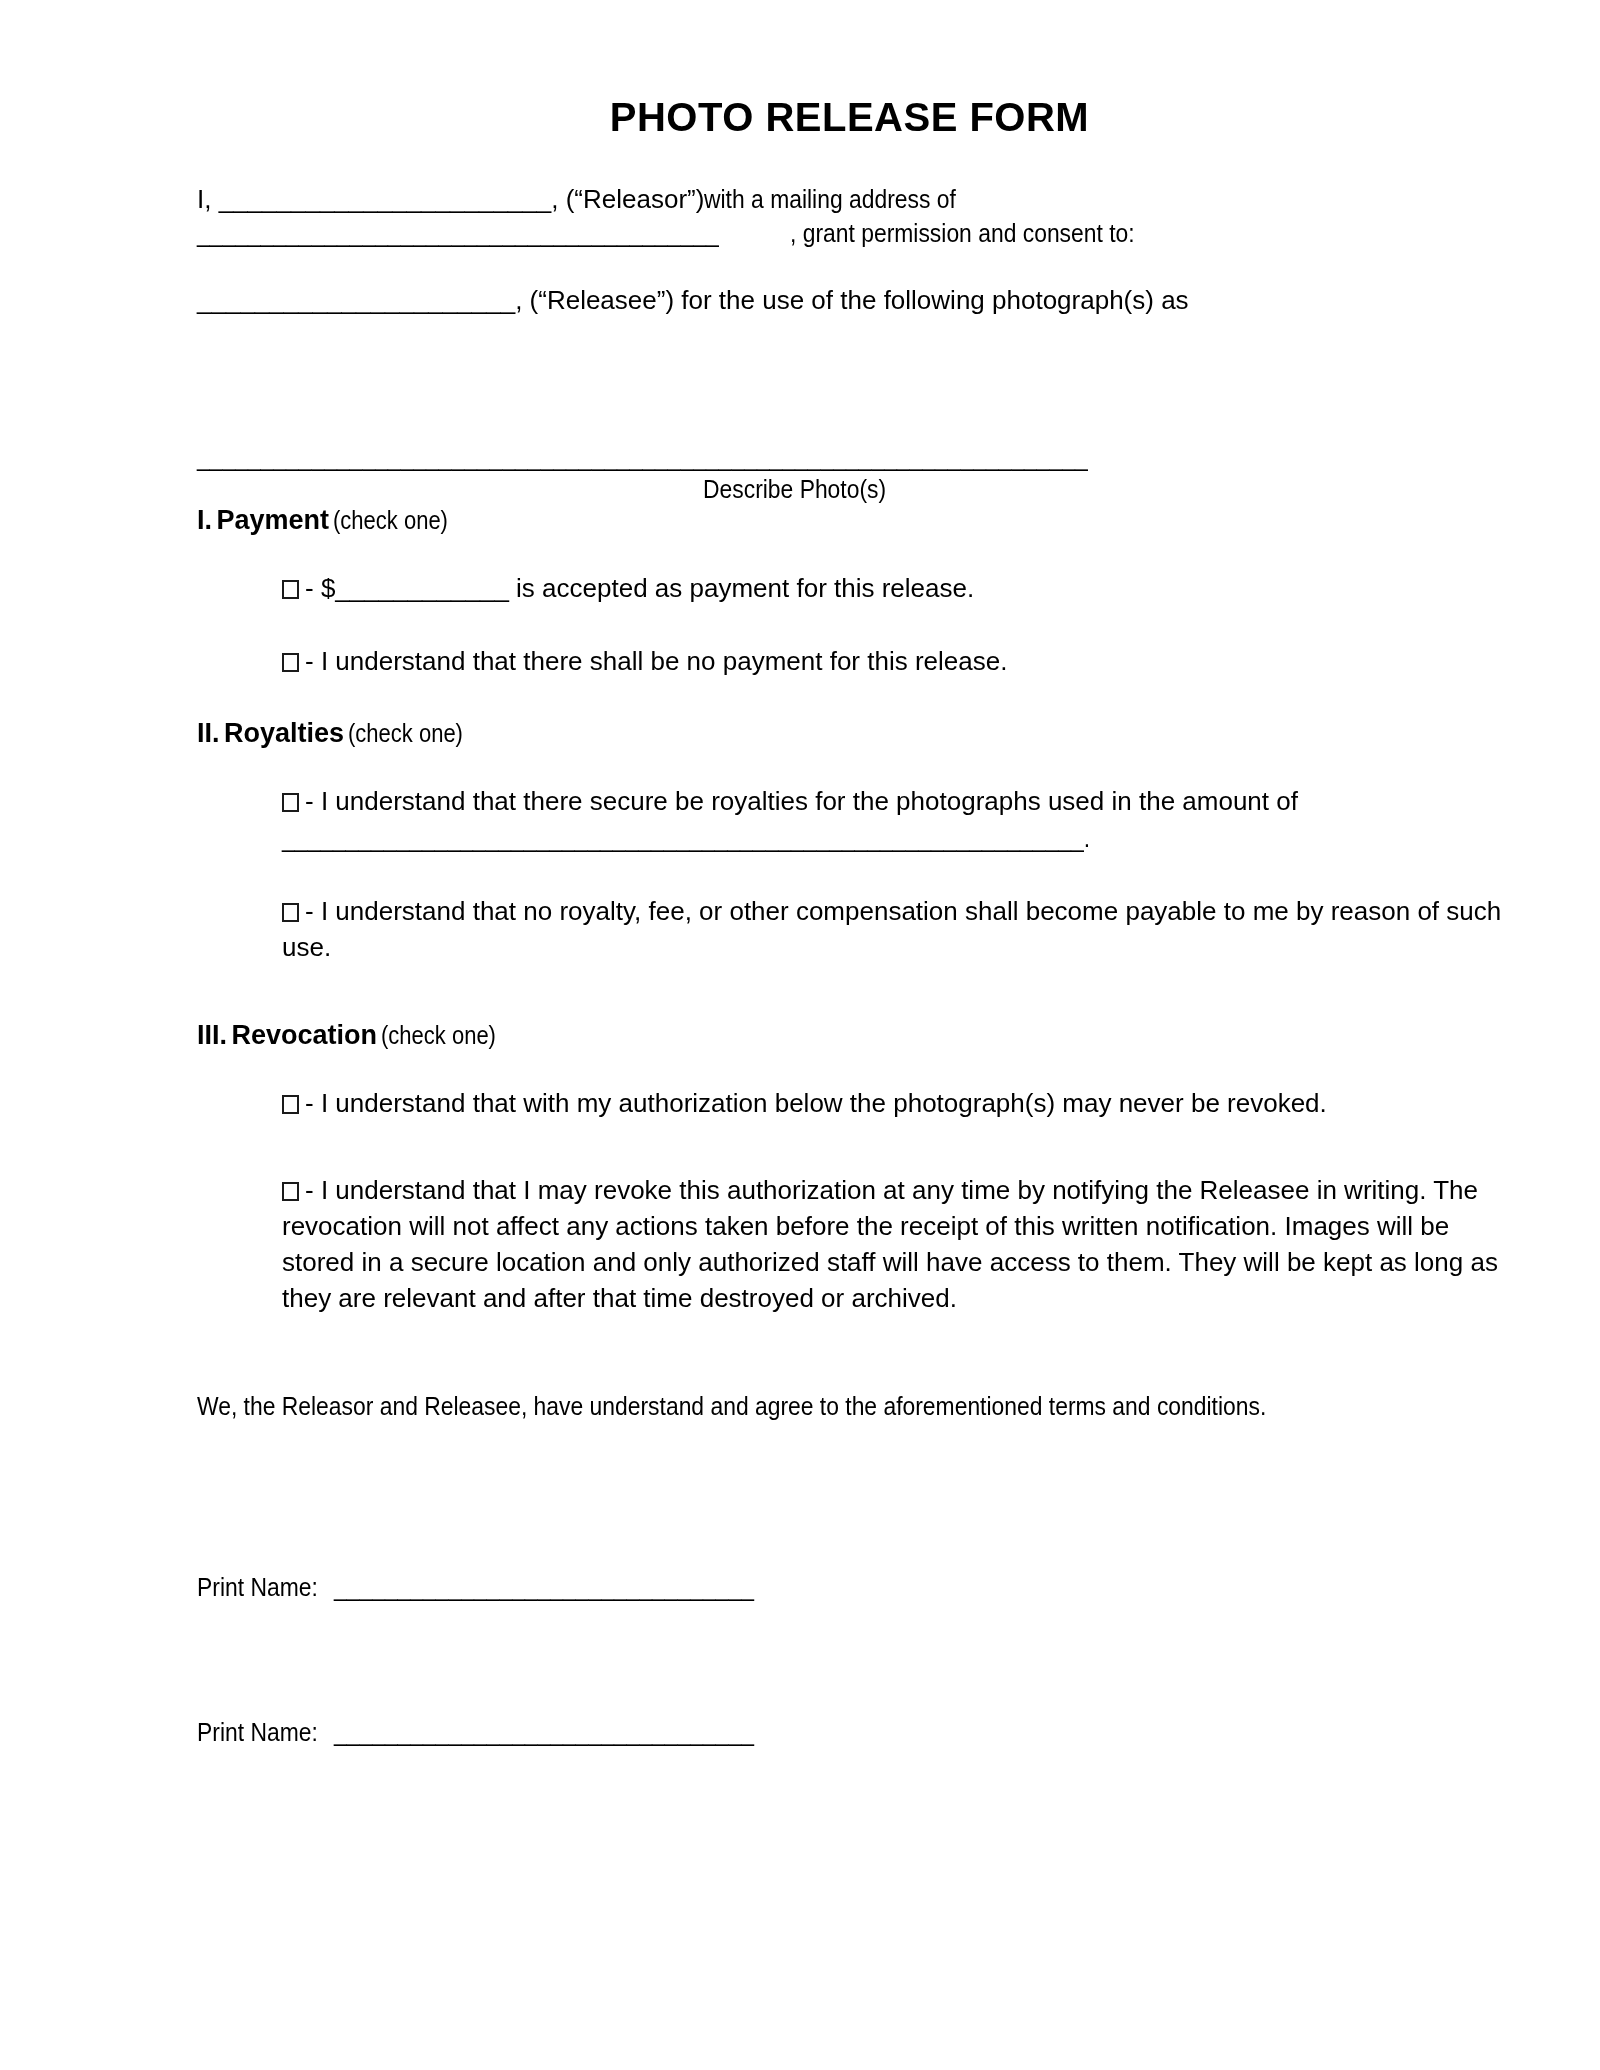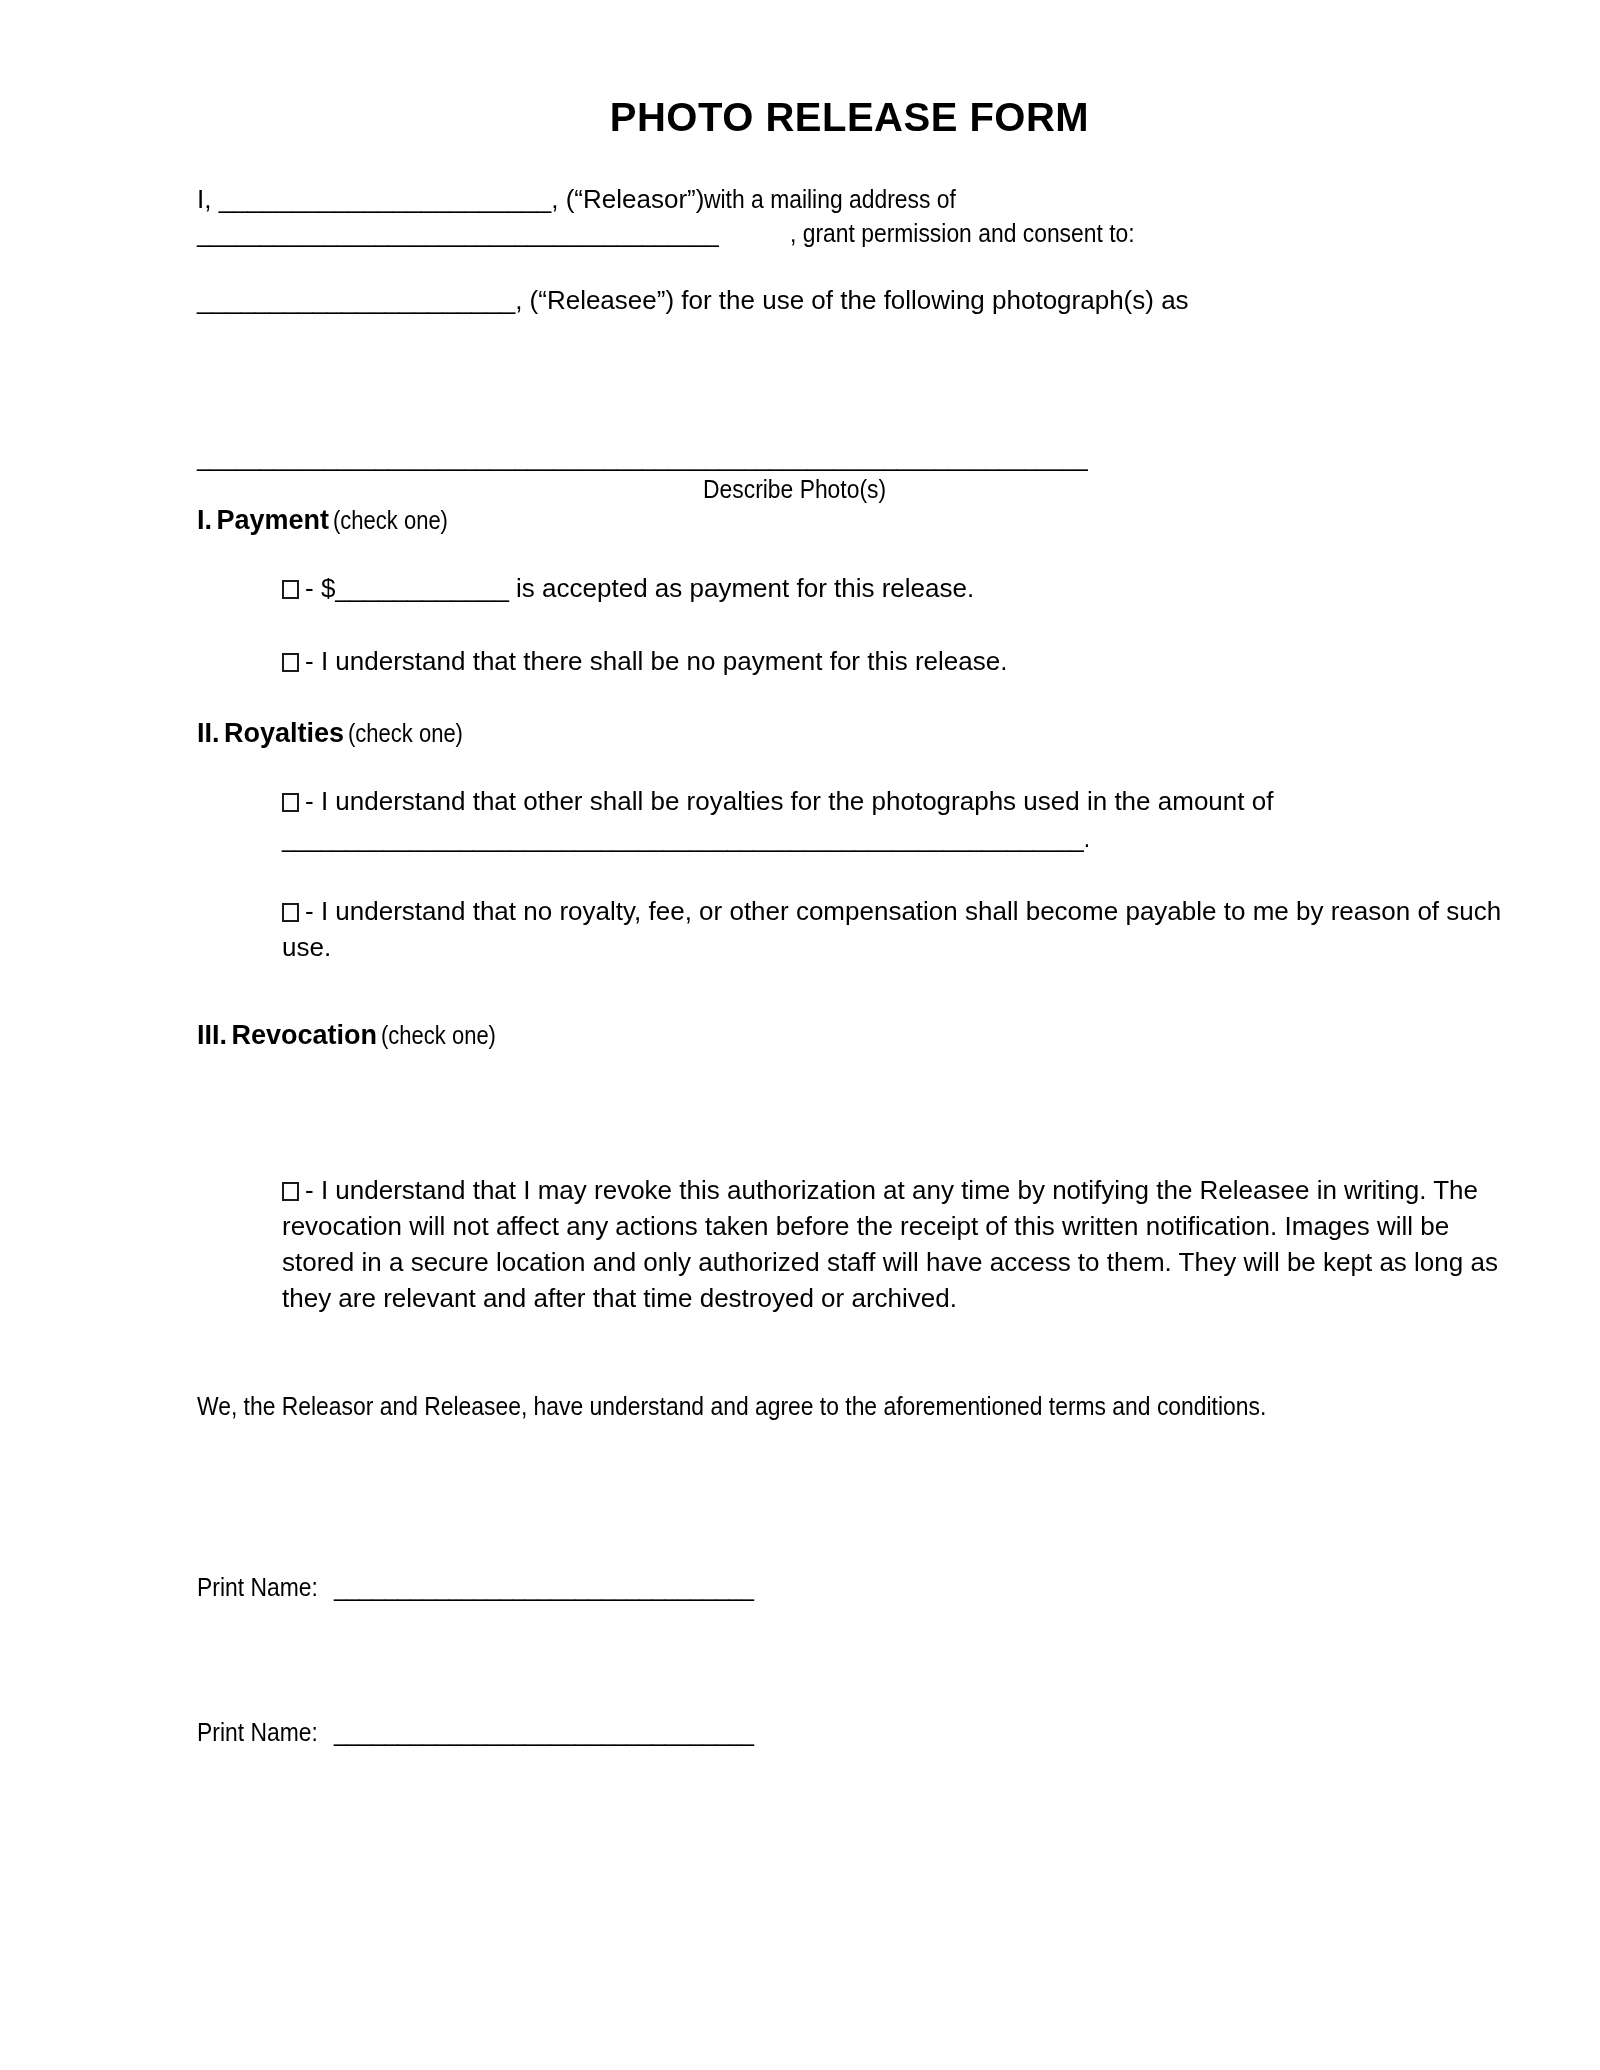--- a/index.html
+++ b/index.html
@@ -209,41 +209,46 @@
     </div>
 
     <div class="blk h-royalties">
       <span class="sec-num">II.</span>
       <span class="sec-num">Royalties</span>
       <span class="cond sec-hint">(check one)</span>
     </div>
 
     <div class="blk roy-opt-1">
       <div class="opt-row">
-        <span class="cbox"></span><span class="cond opt-text">- I understand that other shall be royalties for the photographs used in the amount of</span>
+        <span class="cbox"></span><span class="cond opt-text">- I understand that there secure be royalties for the photographs used in the amount of</span>
       </div>
     </div>
     <div class="blk roy-opt-1-b">
       <div class="opt-row">
         <span class="cond rule-dash">_______________________________________________________________.</span>
       </div>
     </div>
 
     <div class="blk roy-opt-2">
       <div class="opt-row">
         <span class="cbox"></span><span class="cond opt-text">- I understand that no royalty, fee, or other compensation shall become payable to me by reason of such use.</span>
       </div>
     </div>
 
     <div class="blk h-revocation">
       <span class="sec-num">III.</span>
       <span class="sec-num">Revocation</span>
       <span class="cond sec-hint">(check one)</span>
     </div>
 
+    <div class="blk rev-opt-1">
+      <div class="opt-row">
+        <span class="cbox"></span><span class="cond opt-text">- I understand that with my authorization below the photograph(s) may never be revoked.</span>
+      </div>
+    </div>
 
     <div class="blk rev-opt-2">
       <div class="opt-row">
         <span class="cbox"></span><span class="cond opt-text">- I understand that I may revoke this authorization at any time by notifying the Releasee in writing. The revocation will not affect any actions taken before the receipt of this written notification. Images will be stored in a secure location and only authorized staff will have access to them. They will be kept as long as they are relevant and after that time destroyed or archived.</span>
       </div>
     </div>
 
     <div class="blk agree-para">
       <div class="body-para">
         <span class="cond">We, the Releasor and Releasee, have understand and agree to the aforementioned terms and conditions.</span>

